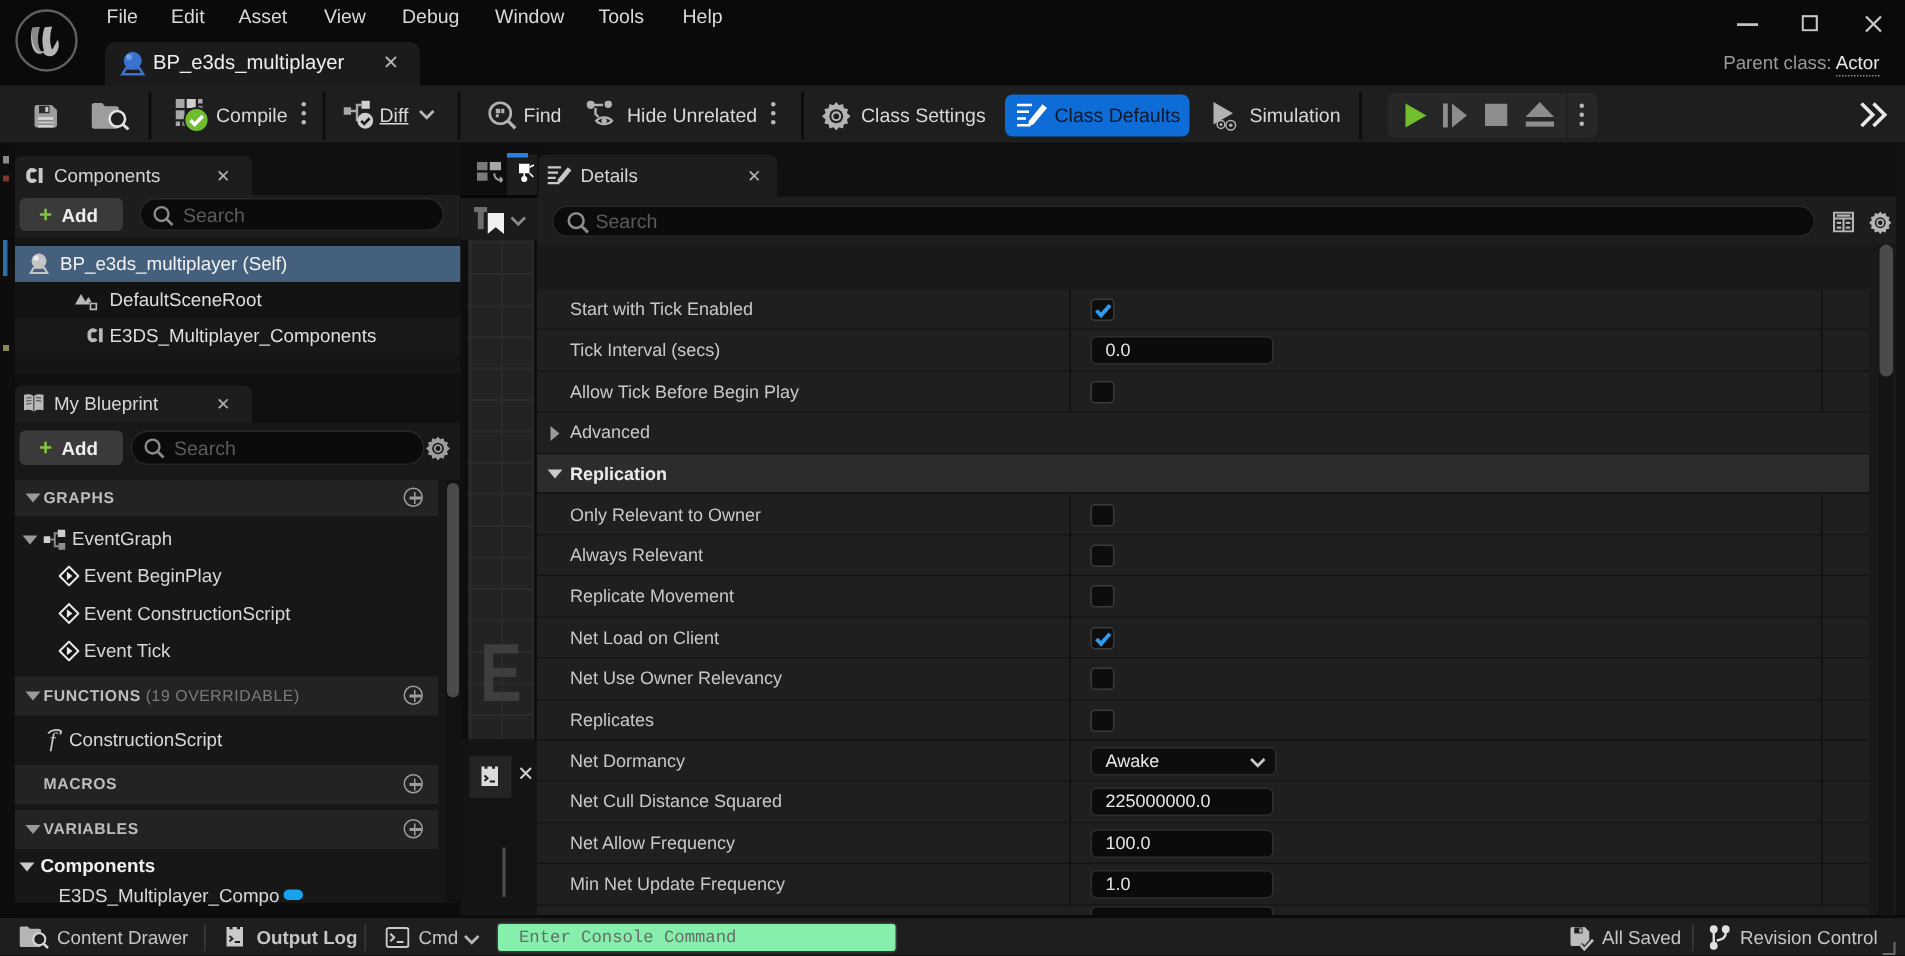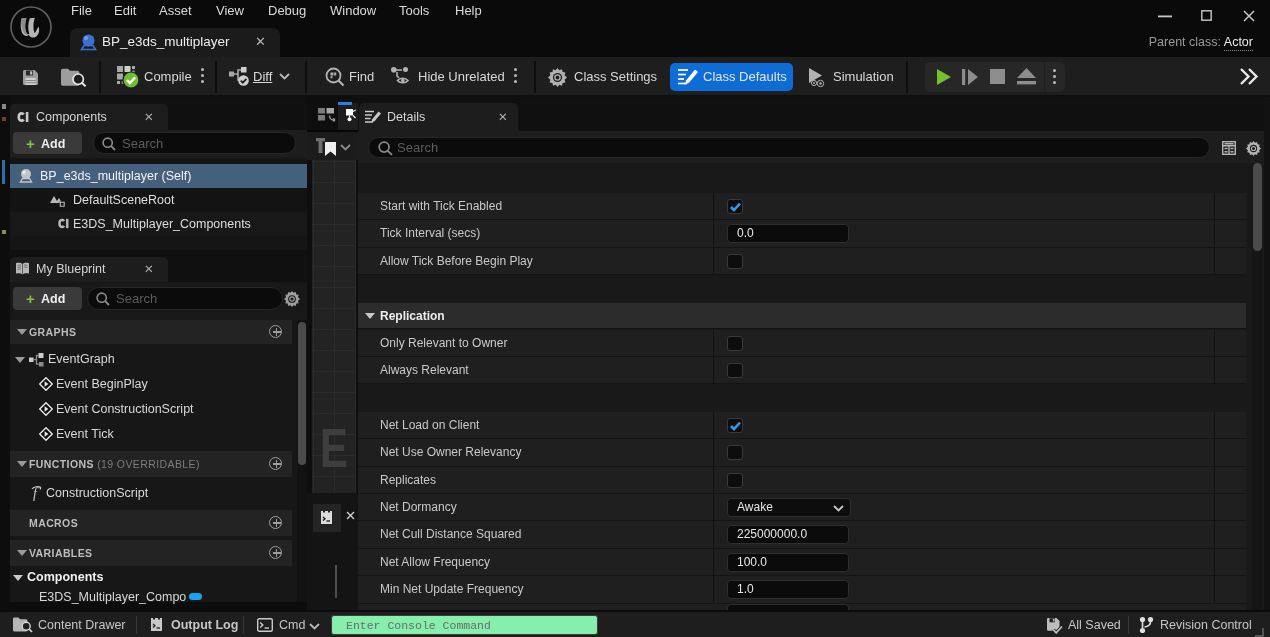--- a/index.html
+++ b/index.html
@@ -17,21 +17,21 @@
 #assettab .txt { position:absolute; left:32px; top:6px; font-size:13.5px; color:#eeeeee; }
 #assettab .x { position:absolute; right:14px; top:6px; font-size:13px; color:#b5b5b5; }
 
 
 #toolbar { position:absolute; left:0; top:57px; width:1270px; height:40px; background:#1e1e1e; border-bottom:2px solid #0e0e0e; }
 .tsep { position:absolute; top:4px; height:32px; width:2px; background:#0d0d0d; }
 .tbtxt { position:absolute; top:12px; font-size:13px; color:#d8d8d8; }
 .tdots { position:absolute; top:11px; width:3px; height:17px; color:#b9b9b9; }
 .tdots i { position:absolute; left:0; width:3px; height:3px; border-radius:50%; background:#b9b9b9; }
 #classdef { position:absolute; left:670px; top:6px; width:123px; height:28px; background:#0d6cd6; border-radius:5px; }
-#classdef .txt { position:absolute; left:33px; top:6px; font-size:13px; color:#e5e5e5; }
+#classdef .txt { position:absolute; left:33px; top:6px; font-size:13px; color:#0f172a; }
 #playgrp { position:absolute; left:925px; top:5px; width:140px; height:30px; background:#272727; border-radius:5px; }
 
 
 .tabwell { position:absolute; background:#101010; }
 .ptab { position:absolute; background:#1d1d1d; border-radius:5px 5px 0 0; }
 .ptab .txt { position:absolute; font-size:12.5px; color:#d6d6d6; }
 .ptab .x { position:absolute; font-size:11.5px; color:#b0b0b0; }
 .pill { position:absolute; background:#0b0b0b; border:1px solid #272727; border-radius:12px; }
 .pill .ph { position:absolute; left:28px; top:3px; font-size:13px; color:#5c5c5c; }
 .addbtn { position:absolute; background:#3a3a3a; border-radius:4px; }
@@ -503,32 +503,42 @@
           <div class="vline"></div>
           <div class="vline2"></div>
         <span class="inp">0.0</span>
       </div>
       <div class="drow" style="top:84.8px;">
           <span class="nm">Allow Tick Before Begin Play</span>
           <div class="vline"></div>
           <div class="vline2"></div>
         <span class="cb"></span>
       </div>
+      <div class="drow" style="top:112.2px;">
+          <span class="tri-r tri" style="left:9px; top:9px;"></span>
+          <span class="nm">Advanced</span>
+        </div>
       <div class="dhead" style="top:139.6px;">
         <span class="tri-d tri" style="border-top-color:#c9c9c9;"></span>
           <span class="t">Replication</span>
       </div>
       <div class="drow" style="top:166.6px;">
           <span class="nm">Only Relevant to Owner</span>
           <div class="vline"></div>
           <div class="vline2"></div>
           <span class="cb"></span>
         </div>
       <div class="drow" style="top:194px;">
           <span class="nm">Always Relevant</span>
+          <div class="vline"></div>
+          <div class="vline2"></div>
+          <span class="cb"></span>
+        </div>
+      <div class="drow" style="top:221.4px;">
+          <span class="nm">Replicate Movement</span>
           <div class="vline"></div>
           <div class="vline2"></div>
           <span class="cb"></span>
         </div>
       <div class="drow" style="top:248.8px;">
           <span class="nm">Net Load on Client</span>
           <div class="vline"></div>
           <div class="vline2"></div>
         <span class="cb">
             <svg style="position:absolute;left:1px;top:1px;" width="13" height="12" viewBox="0 0 13 12">

